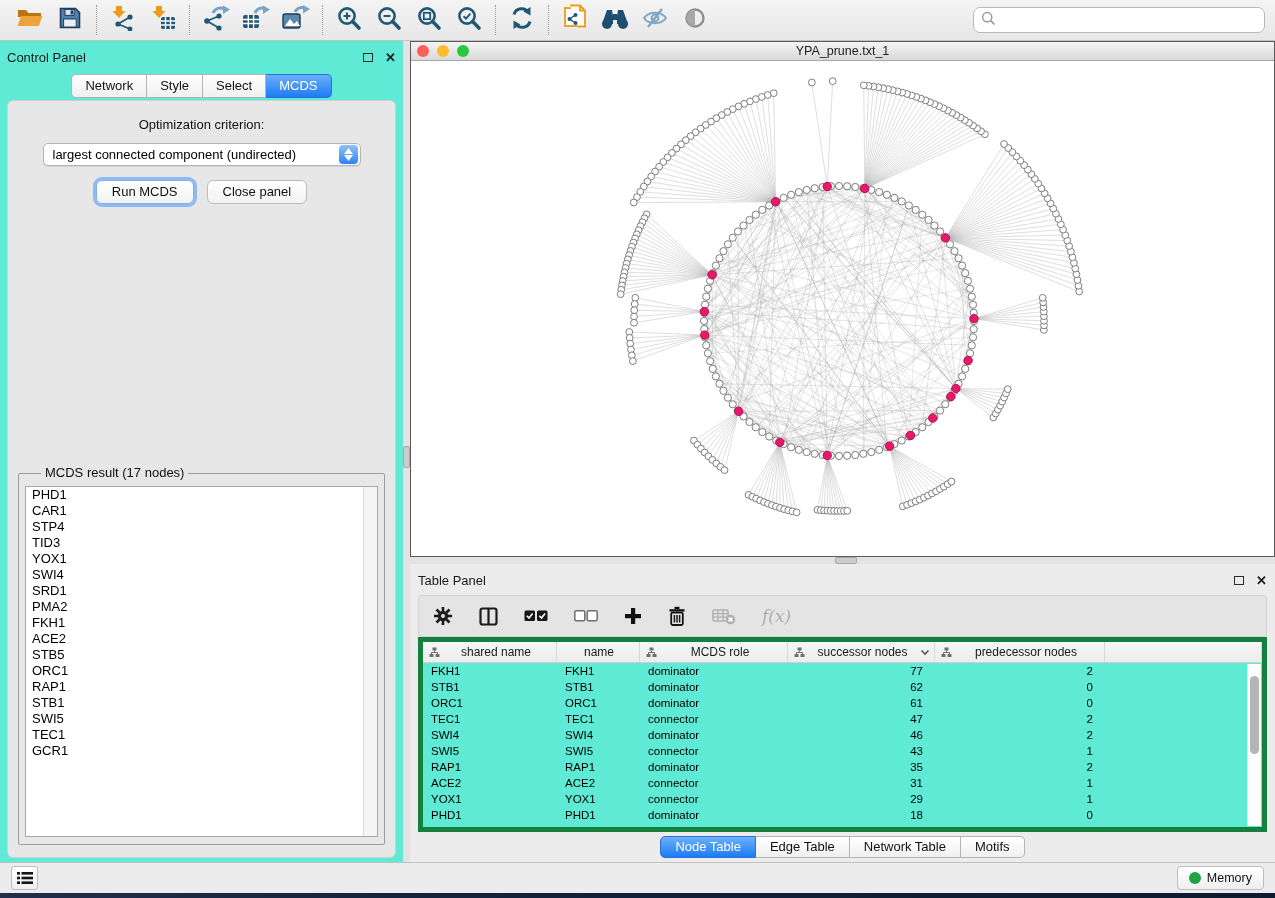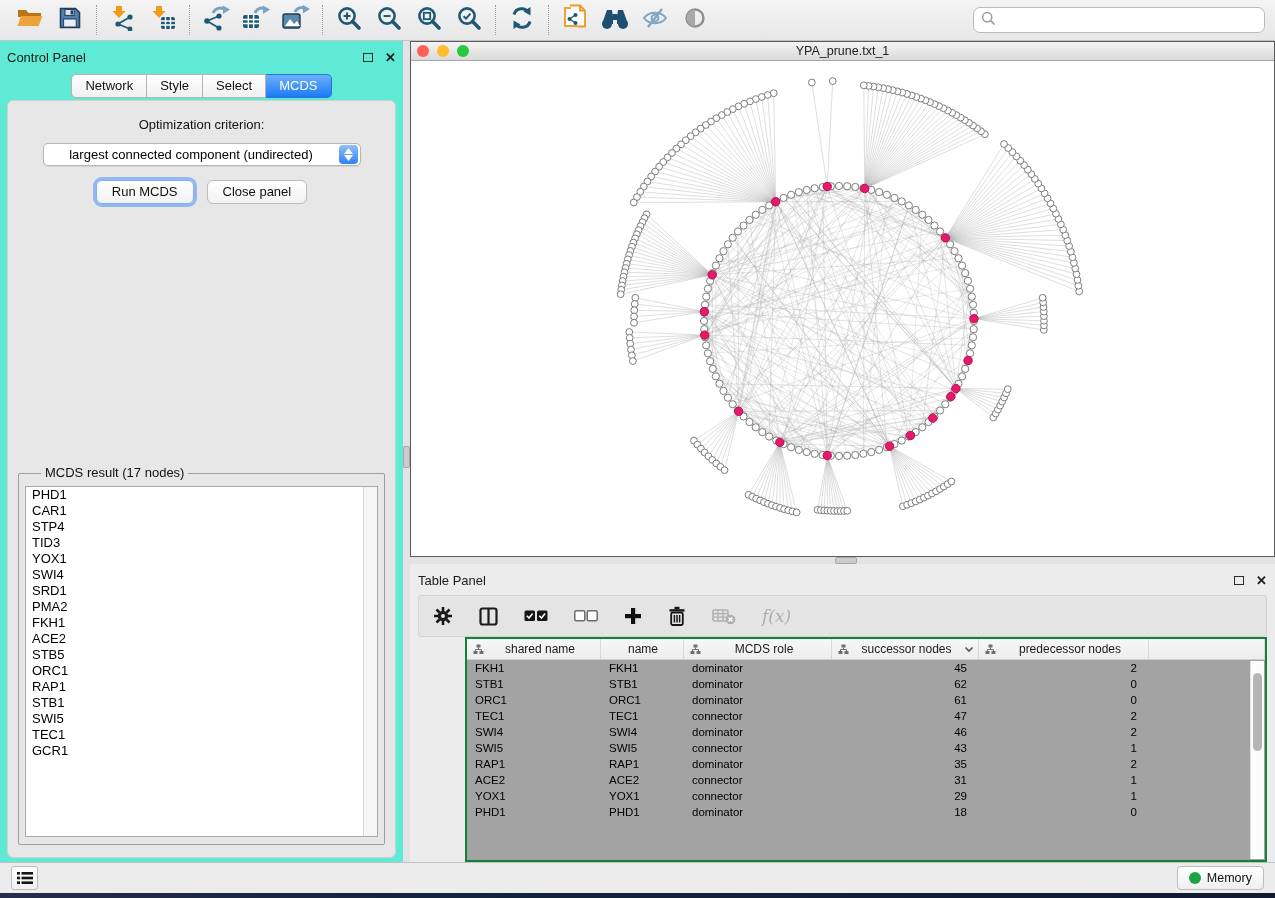--- a/index.html
+++ b/index.html
@@ -34,21 +34,21 @@
   .ctab { font-size:13px; padding:3px 13px 4px; background:linear-gradient(#ffffff,#f0f0f0);
     border:1px solid #b4b4b4; border-left:none; color:#111; cursor:pointer; }
   .ctab:first-child { border-left:1px solid #b4b4b4; border-radius:5px 0 0 5px; }
   .ctab:last-child { border-radius:0 5px 5px 0; }
   .ctab.active { background:linear-gradient(#6cb0fa,#1c7bf6); color:#fff; border-color:#2a72d8; }
   .cbody { margin-top:2px; flex:1; background:#e7e7e7; border:1px solid #d0d0d0;
     border-radius:6px; padding:12px 10px; display:flex; flex-direction:column; min-height:0; }
   .opt-label { text-align:center; font-size:13px; color:#111; margin-top:4px; }
   .selectbox { margin:11px auto 0; width:318px; height:23px; background:#fff; border:1px solid #b6b6b6;
     border-radius:5px; display:flex; align-items:center; font-size:13px; cursor:pointer; box-shadow:0 1px 1px rgba(0,0,0,.08);}
-  .selectbox .sel-text { flex:1; white-space:nowrap; overflow:hidden;text-align:center; }
+  .selectbox .sel-text { flex:1; padding-left:9px; white-space:nowrap; overflow:hidden; }
   .stepper { width:19px; height:19px; margin-right:2px; border-radius:4px;
     background:linear-gradient(#8fc0fb,#2f83f4); display:flex; flex-direction:column;
     align-items:center; justify-content:center; gap:1px; flex:none; }
   .btn-row { display:flex; justify-content:center; gap:13px; margin-top:14px; }
   .btn { font-size:13px; padding:3px 15px 4px; background:linear-gradient(#ffffff,#f2f2f2);
     border:1px solid #bcbcbc; border-radius:6px; color:#111; cursor:pointer; }
   .btn.focused { box-shadow:0 0 0 3px rgba(115,170,248,.75); border-color:#7fb0ee; }
   .result-box { margin-top:auto; height:372px; border:1px solid #9d9d9d; border-radius:2px;
     position:relative; padding:12px 6px 7px; flex:none; }
   .result-title { position:absolute; top:-9px; left:22px; background:#e7e7e7; padding:0 4px; font-size:13px; color:#111; }
@@ -69,21 +69,21 @@
   .hsplit { height:7px; background:#e3e3e3; position:relative; flex:none; }
   .hsplit .grip { position:absolute; top:0; left:425px; width:22px; height:7px;
     background:#cbcbcb; border:1px solid #a9a9a9; border-radius:2px; }
 
   
   .tpanel { flex:1; display:flex; flex-direction:column; padding:5px 8px 0; min-height:0; background:#ececec; }
   .ttoolbar { height:42px; background:#e4e4e4; border:1px solid #d2d2d2; border-radius:3px;
     display:flex; align-items:center; padding:0 14px; gap:26px; margin-top:4px; flex:none; }
   .ttool { display:flex; align-items:center; justify-content:center; cursor:pointer; }
   .fx { font-family:"DejaVu Serif", serif; font-style:italic; font-size:17px; color:#adadad; }
-  .tablebox { flex:1; background:#a3a3a3; border:2px solid #15803d; position:relative; overflow:hidden; min-height:0;margin-left:47px; }
+  .tablebox { flex:1; background:#5eead4; border:5px solid #15803d; position:relative; overflow:hidden; min-height:0; }
   .tgrid { display:grid; grid-template-columns:134px 83px 148px 147px 170px 1fr; }
   .th { height:21px; background:linear-gradient(#f7f7f7,#ededed); border-bottom:1px solid #cfcfcf;
     border-right:1px solid #d8d8d8; display:flex; align-items:center; font-size:12px; color:#1a1a1a;
     padding:0 4px 0 6px; cursor:pointer; }
   .th .lbl { flex:1; text-align:center; }
   .trow { display:grid; grid-template-columns:134px 83px 148px 147px 170px 1fr; height:16px; }
   .td { font-size:11.5px; color:#000; line-height:16px; padding-left:8px; white-space:nowrap; overflow:hidden; }
   .td.num { text-align:right; padding-right:12px; }
   .tscroll { position:absolute; top:22px; right:1px; bottom:1px; width:14px; background:#fcfcfc; border-left:1px solid #e2e2e2; }
   .tthumb { position:absolute; left:2px; top:12px; width:9px; height:78px; background:#b5b5b5; border-radius:5px; }
@@ -1230,21 +1230,21 @@
                 </svg>
               <span class="lbl">predecessor nodes</span>
             </div>
             <div class="th"></div>
           </div>
           <div id="tbody">
               <div class="trow">
                 <div class="td">FKH1</div>
                 <div class="td">FKH1</div>
                 <div class="td">dominator</div>
-                <div class="td num">45</div>
+                <div class="td num">77</div>
                 <div class="td num">2</div>
                 <div class="td"></div>
               </div>
               <div class="trow">
                 <div class="td">STB1</div>
                 <div class="td">STB1</div>
                 <div class="td">dominator</div>
                 <div class="td num">62</div>
                 <div class="td num">0</div>
                 <div class="td"></div>
@@ -1312,20 +1312,26 @@
                 <div class="td num">18</div>
                 <div class="td num">0</div>
                 <div class="td"></div>
               </div>
             </div>
           <div class="tscroll">
               <div class="tthumb"></div>
             </div>
         </div>
 
+        <div class="btabs">
+          <div class="btab active">Node Table</div>
+          <div class="btab">Edge Table</div>
+          <div class="btab">Network Table</div>
+          <div class="btab">Motifs</div>
+        </div>
       </div>
     </div>
   </div>
 
   <div class="statusbar">
     <div class="sq-btn">
       <svg width="16" height="14" viewBox="0 0 16 14">
           <g fill="#161616">
             <rect x="0" y="1" width="3" height="2.6"></rect>
             <rect x="4.5" y="1" width="11.5" height="2.6"></rect>

